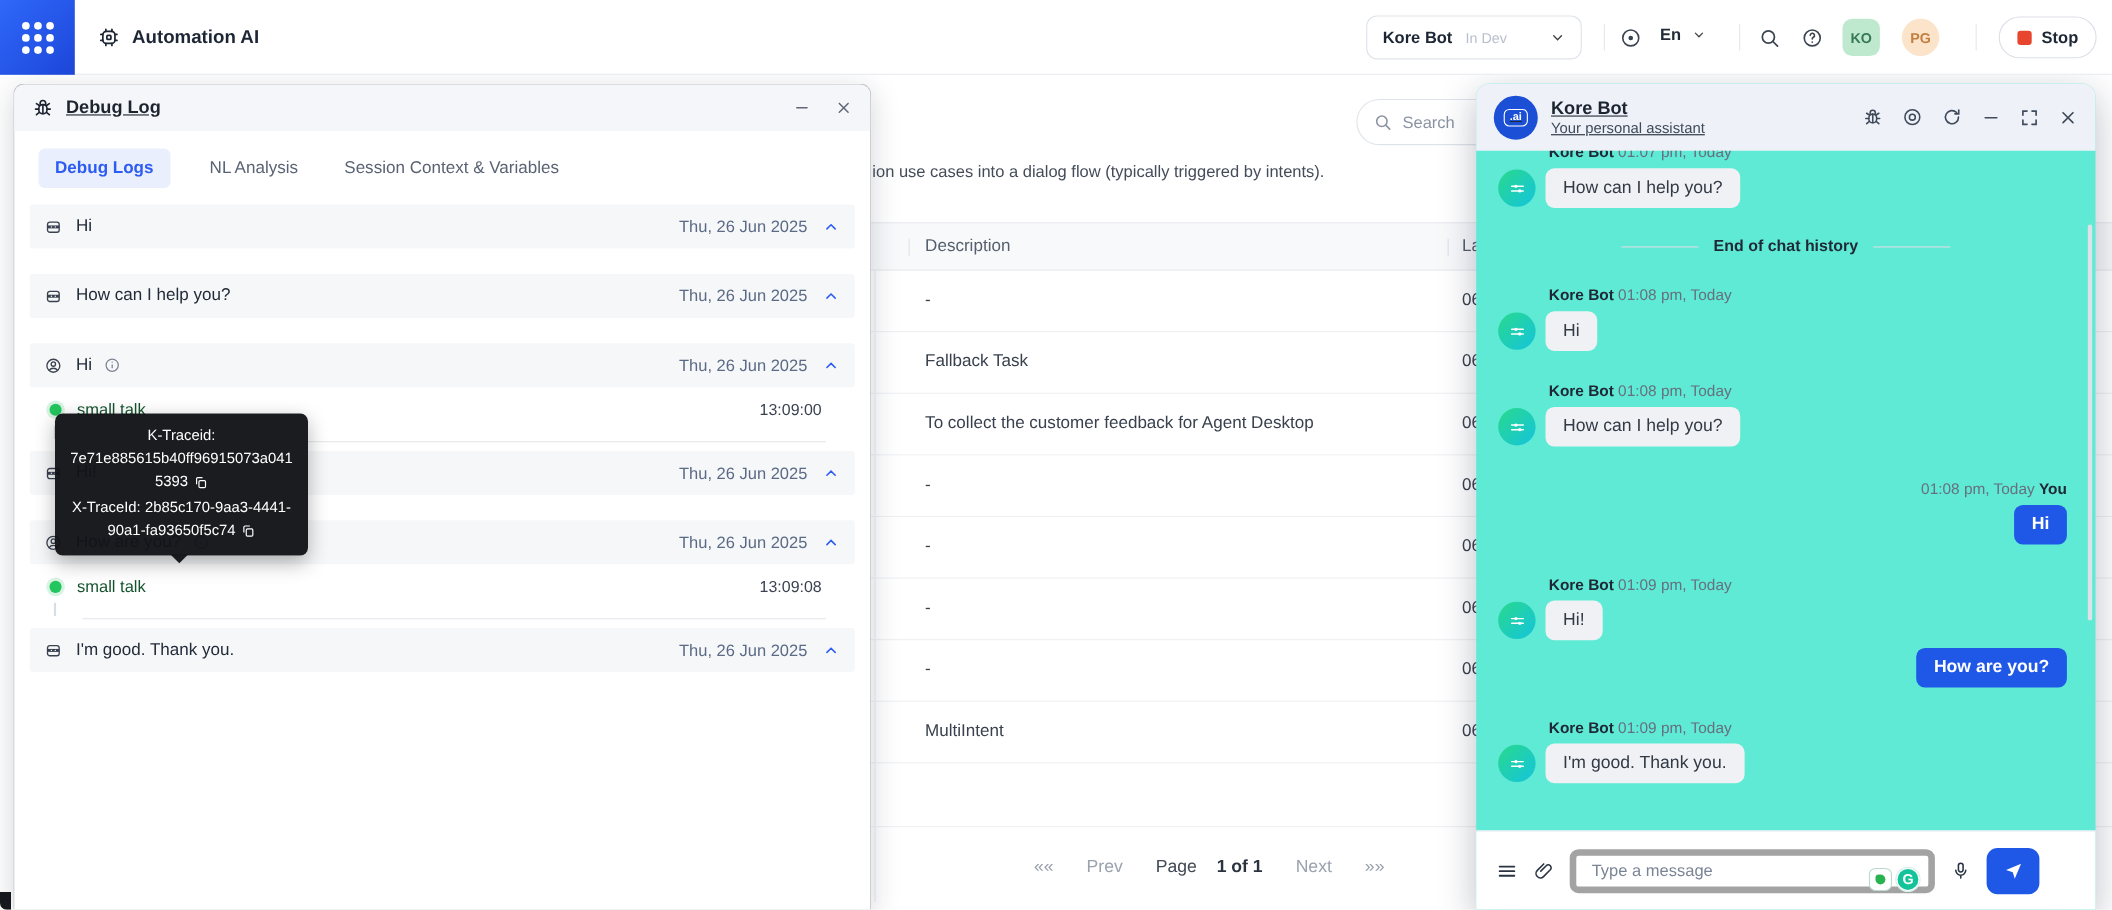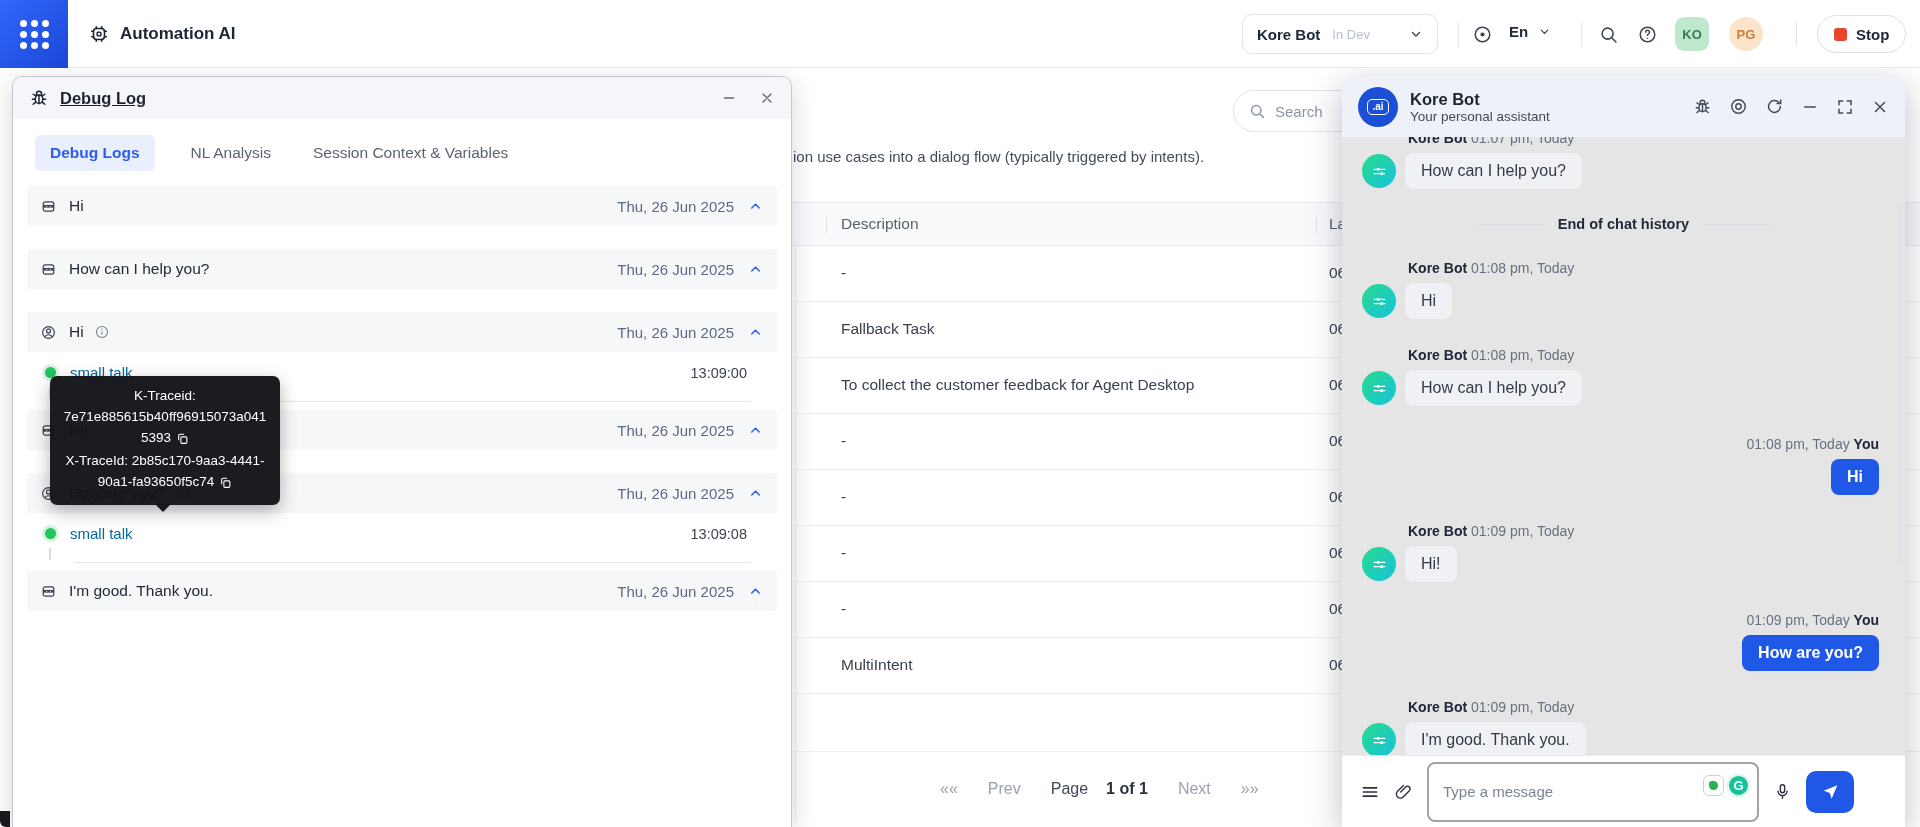--- a/index.html
+++ b/index.html
@@ -60,32 +60,32 @@
   .log-row.after-sub { margin-top:8px; }
   .log-row .licon { color:#3a4250; display:flex; margin-right:12px; }
   .log-row .ltext { font-size:15.5px; color:#222b38; }
   .log-row .info { color:#7b8494; display:flex; margin-left:10px; cursor:pointer; }
   .log-right { margin-left:auto; display:flex; align-items:center; gap:14px; }
   .log-date { font-size:15px; color:#5b6b85; }
   .chev { color:#2c5cf2; display:flex; cursor:pointer; }
   .sub { margin:12px 0 0 18px; }
   .sub-line { display:flex; align-items:center; }
   .gdot { width:11px; height:11px; border-radius:50%; background:#22c55e; box-shadow:0 0 0 3px #d9f3e3; margin-right:14px; }
-  .sub-line .slabel { font-size:15px; color:#0369a1; }
+  .sub-line .slabel { font-size:15px; color:#14532d; }
   .sub-line .stime { margin-left:auto; margin-right:30px; font-size:14.5px; color:#3a4250; }
   .sub-tick { width:2px; height:12px; background:#d8dce3; margin:6px 0 0 4px; }
   .sub-sep { height:1px; background:#e5e7ec; margin:2px 26px 0 30px; }
 
   
   .tooltip { position:absolute; left:37px; top:299px; width:230px; background:rgba(17,19,23,.96); color:#fff; border-radius:7px; padding:10px 12px 12px; text-align:center; font-size:13.5px; line-height:1.55; z-index:9; word-break:break-all; box-shadow:0 6px 18px rgba(0,0,0,.3); }
   .tooltip:after { content:""; position:absolute; left:105px; bottom:-7px; border-left:8px solid transparent; border-right:8px solid transparent; border-top:8px solid rgba(17,19,23,.96); }
   .tooltip .copy { display:inline-block; vertical-align:-3px; margin-left:5px; color:#fff; cursor:pointer; }
 
   
-  .chat { position:absolute; left:1342px; top:76px; width:563px; height:751px; background:#e5e5e5; border-radius:12px 12px 0 0; box-shadow:0 10px 34px rgba(20,30,60,.28); z-index:10; }
+  .chat { position:absolute; left:1342px; top:76px; width:563px; height:751px; background:#5eead4; border-radius:12px 12px 0 0; box-shadow:0 10px 34px rgba(20,30,60,.28); z-index:10;text-decoration:underline; }
   .chat-head { height:61px; background:#eef1f7; border-radius:12px 12px 0 0; display:flex; align-items:center; padding:0 16px; }
   .bot-avatar { width:40px; height:40px; border-radius:50%; background:#1b50d6; display:flex; align-items:center; justify-content:center; margin-right:12px; }
   .bot-avatar .mono { border:1.6px solid #fff; border-radius:5px; color:#fff; font-size:10px; font-weight:700; padding:2px 4px; line-height:1; }
   .chat-head .t { font-size:16.5px; font-weight:700; color:#1c2430; line-height:1.25; }
   .chat-head .st { font-size:13.5px; color:#3f4a5a; }
   .chat-icons { margin-left:auto; display:flex; align-items:center; gap:17px; color:#3f4a5a; }
   .chat-icons span { cursor:pointer; display:flex; }
   .msgs { position:absolute; top:61px; bottom:72px; left:0; right:0; padding:2px 20px 0; overflow:hidden; }
   .meta { font-size:14px; color:#66707f; margin:28px 0 0 46px; }
   .meta b { color:#202837; font-weight:700; }
@@ -94,21 +94,21 @@
   .brow { display:flex; align-items:center; gap:9px; margin-top:7px; }
   .bavatar { width:34px; height:34px; border-radius:50%; background:linear-gradient(135deg,#29d98c,#14c4dd); display:flex; align-items:center; justify-content:center; flex:0 0 34px; }
   .bubble { background:#f0f1f4; color:#323a45; font-size:16px; padding:9px 16px; border-radius:8px; max-width:380px; }
   .bubble.user { background:#1f57e7; color:#fff; font-weight:600; margin:7px 6px 0 auto; width:max-content; }
   .divider { display:flex; align-items:center; gap:14px; justify-content:center; margin-top:27px; }
   .divider .ln { width:70px; height:1px; background:#d9dee5; }
   .divider .dtxt { font-size:14.5px; font-weight:700; color:#1f2937; }
   .chat-scroll { position:absolute; right:3px; top:128px; width:4px; height:360px; border-radius:2px; background:#dde2e9; }
   .chat-foot { position:absolute; left:0; right:0; bottom:0; height:72px; background:#fff; border-top:1px solid #e8ebf0; border-radius:0; display:flex; align-items:center; padding:0 14px 0 18px; gap:14px; }
   .cf-icon { color:#2a3342; display:flex; cursor:pointer; }
-  .chat-input { position:relative; width:332px; height:60px; border:2px solid #a3a3a3; border-radius:8px; display:flex; align-items:center; padding:0 64px 0 14px; }
+  .chat-input { position:relative; width:332px; height:40px; border:6px solid #a3a3a3; border-radius:8px; display:flex; align-items:center; padding:0 64px 0 14px; }
   .chat-input input { border:none; outline:none; width:100%; font-size:15px; color:#2a3342; font-family:"Liberation Sans",sans-serif; }
   .chat-input input::placeholder { color:#7a8494; }
   .in-badges { position:absolute; right:8px; top:11px; display:flex; gap:4px; }
   .badge-ext { width:21px; height:21px; background:#fff; border:1.5px solid #bcd9cf; border-radius:6px; display:flex; align-items:center; justify-content:center; }
   .badge-ext i { width:9px; height:9px; background:#27b34f; border-radius:3px 50% 50% 50%; display:block; }
   .badge-g { width:21px; height:21px; border-radius:50%; background:#15c39a; color:#fff; font-size:13px; font-weight:700; display:flex; align-items:center; justify-content:center; border:1.5px solid #fff; box-shadow:0 0 0 1px #d9efe8; }
   .send-btn { width:48px; height:42px; border-radius:10px; background:#1f57e7; display:flex; align-items:center; justify-content:center; cursor:pointer; }
   .corner-smudge { position:absolute; left:0px; bottom:0px; width:10px; height:16px; background:#15181d; border-radius:0 0 0 6px; z-index:6; }
 </style>
 </head>
@@ -557,21 +557,20 @@
       <span class="bavatar">
           <svg width="17" height="17" viewBox="0 0 24 24" fill="none" stroke="#fff" stroke-width="1.8" stroke-linecap="round">
             <path d="M4.5 9h15M4.5 15h15"></path>
             <circle cx="10" cy="9" r="2.1" fill="#fff" stroke="none"></circle>
             <circle cx="15" cy="15" r="2.1" fill="#fff" stroke="none"></circle>
           </svg>
         </span>
       <span class="bubble">Hi!</span>
     </div>
 
-    <div class="meta right"><span>01:09 pm, Today</span> <b>You</b></div>
     <div class="bubble user">How are you?</div>
 
     <div class="meta"><b>Kore Bot</b> <span>01:09 pm, Today</span></div>
     <div class="brow">
       <span class="bavatar">
           <svg width="17" height="17" viewBox="0 0 24 24" fill="none" stroke="#fff" stroke-width="1.8" stroke-linecap="round">
             <path d="M4.5 9h15M4.5 15h15"></path>
             <circle cx="10" cy="9" r="2.1" fill="#fff" stroke="none"></circle>
             <circle cx="15" cy="15" r="2.1" fill="#fff" stroke="none"></circle>
           </svg>

